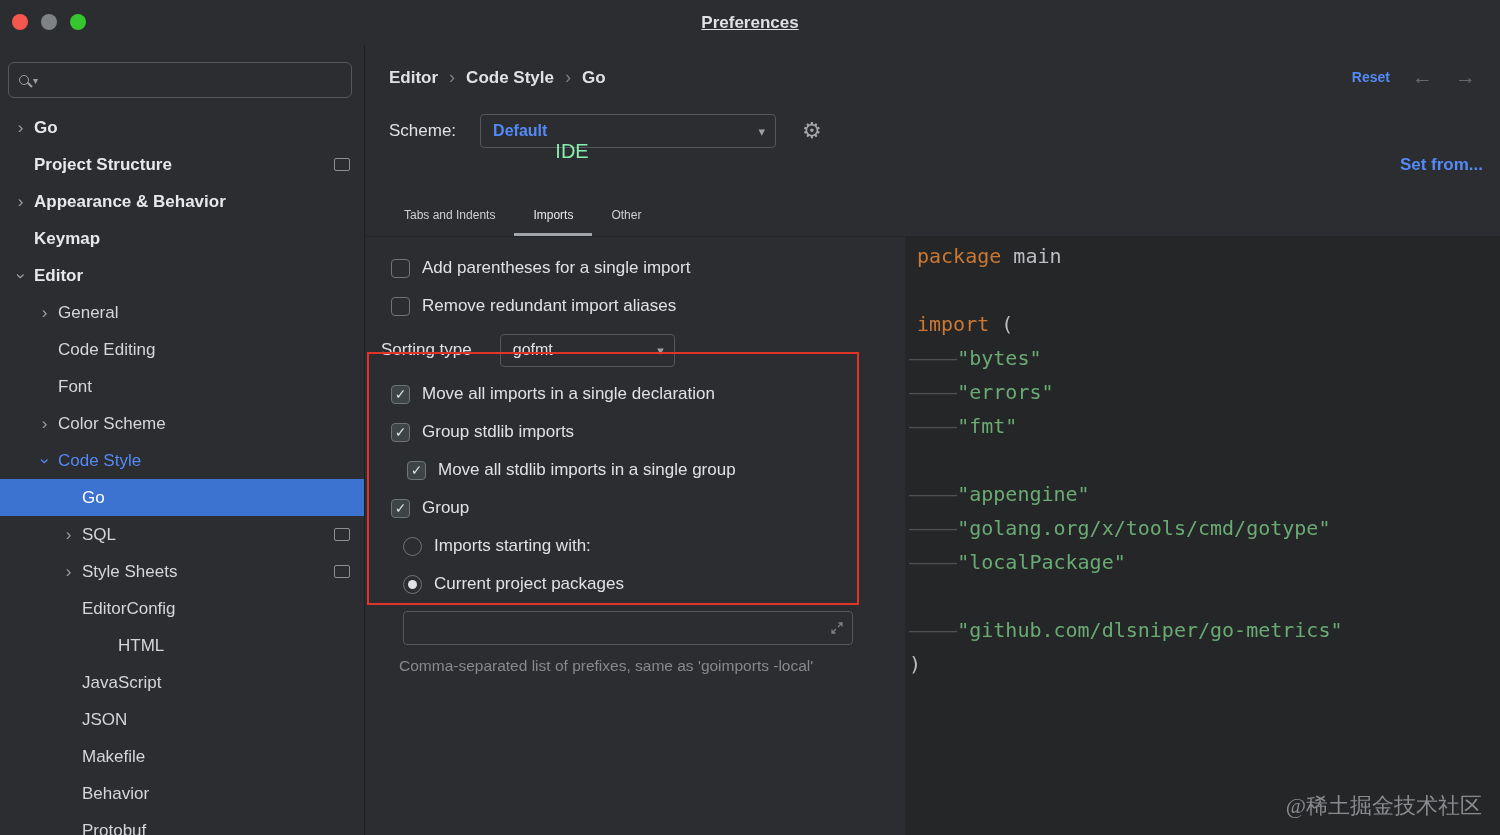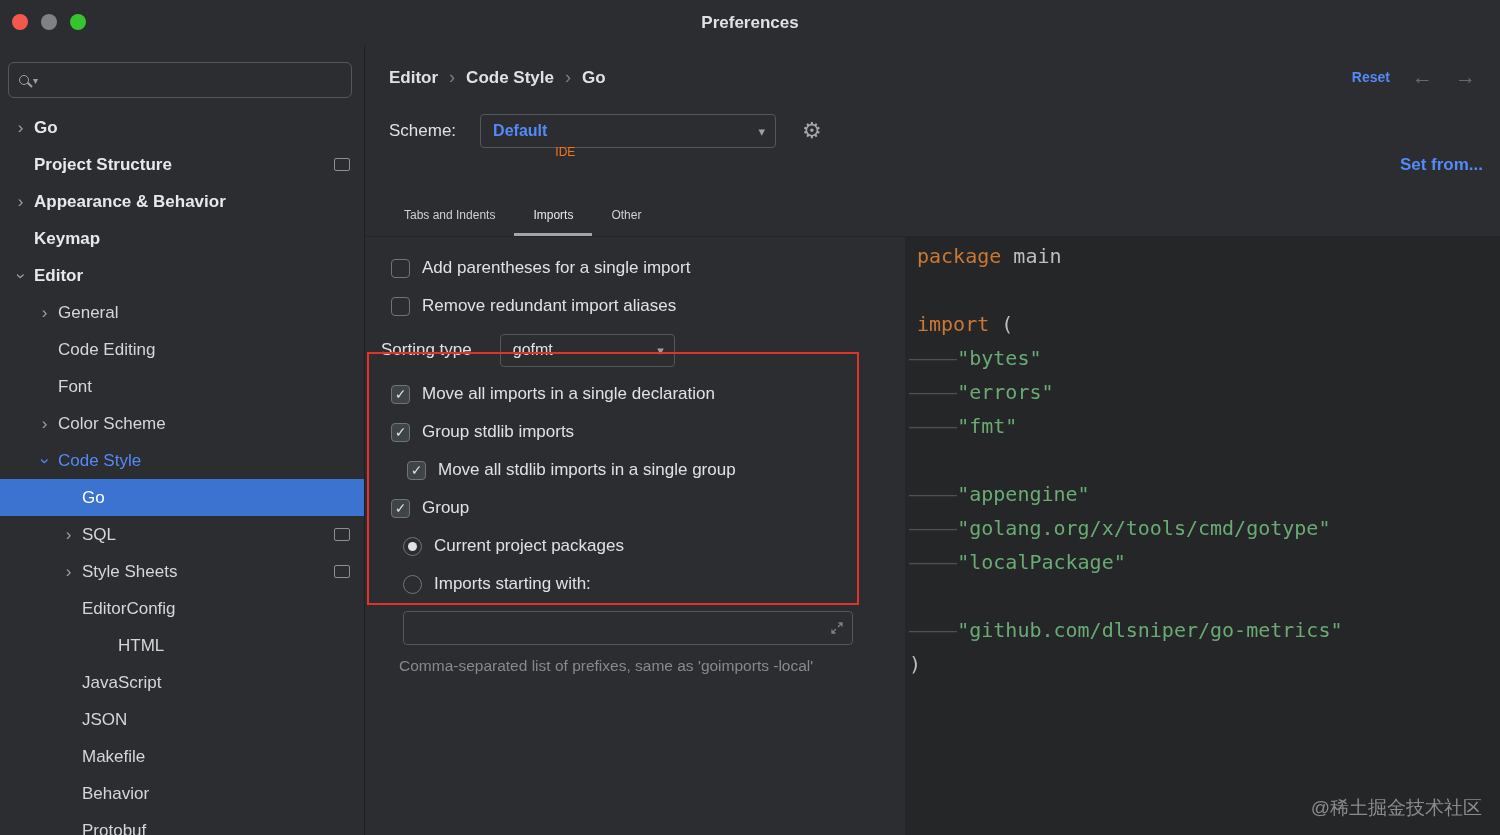--- a/index.html
+++ b/index.html
@@ -2,21 +2,21 @@
 <html><head>
 <meta charset="utf-8">
 <style>
   * { margin:0; padding:0; box-sizing:border-box; }
   html,body { width:1500px; height:835px; }
   body { font-family:"Liberation Sans", sans-serif; background:#2b2d30; color:#dfe1e5; overflow:hidden; }
 
   .window { width:1500px; height:835px; display:flex; flex-direction:column; background:#2b2d30; }
 
   
-  .titlebar { height:45px; position:relative; display:flex; align-items:center; justify-content:center; flex-shrink:0; }
+  .titlebar { height:45px; position:relative; display:flex; align-items:center; justify-content:center; flex-shrink:0;text-decoration:underline; }
   .traffic { position:absolute; left:12px; top:14px; display:flex; gap:13px; }
   .light { width:16px; height:16px; border-radius:50%; }
   .light.red { background:#f4574d; }
   .light.minimize { background:#7e8285; }
   .light.green { background:#35c52e; }
   .window-title { font-size:17px; font-weight:700; color:#dfe1e5; }
 
   .body-row { flex:1; display:flex; min-height:0; }
 
   
@@ -43,21 +43,21 @@
   .main-header { height:192px; position:relative; flex-shrink:0; border-bottom:1px solid #232527; }
   .crumbs { position:absolute; left:24px; top:22px; display:flex; align-items:center; gap:11px; font-size:17px; font-weight:700; color:#dfe1e5; }
   .crumb-sep { color:#7d8083; font-weight:400; font-size:18px; }
   .nav-right { position:absolute; right:24px; top:20px; display:flex; align-items:center; gap:22px; }
   .reset-link { color:#548af7; font-size:14px; font-weight:600; }
   .nav-arrow { color:#66696c; font-size:21px; }
   .scheme-row { position:absolute; left:24px; top:69px; display:flex; align-items:center; }
   .scheme-label { font-size:17px; }
   .combo { width:296px; height:34px; border:1px solid #54575b; border-radius:4px; margin-left:24px; display:flex; align-items:center; padding:0 10px 0 12px; }
   .combo .val { color:#548af7; font-weight:700; font-size:16px; }
-  .combo .suffix { color:#f97316; font-size:12px; margin-left:8px;margin-top:41px; }
+  .combo .suffix { color:#86efac; font-size:20px; margin-left:8px;margin-top:41px; }
   .caret { margin-left:auto; color:#9da0a3; font-size:13px; }
   .gear { margin-left:26px; color:#a6a8ab; font-size:22px; line-height:1; }
   .setfrom { position:absolute; right:17px; top:110px; color:#548af7; font-size:17px; font-weight:600; }
   .tabs { position:absolute; left:20px; bottom:0; height:42px; display:flex; }
   .tab { display:flex; align-items:center; padding:3px 19px 0; font-size:12px; color:#ced0d3; border-bottom:3px solid transparent; white-space:nowrap; }
   .tab.active { color:#e6e8ea; border-bottom-color:#a2a5a9; }
 
   
   .content-row { flex:1; display:flex; min-height:0; }
   .settings { width:540px; flex-shrink:0; position:relative; padding:12px 0 0 16px; }
@@ -78,21 +78,21 @@
   .expand-icon { flex-shrink:0; }
   .hint { margin:12px 0 0 18px; color:#87898c; font-size:15.5px; white-space:nowrap; }
 
   
   .preview { flex:1; background:#242628; position:relative; padding:2px 0 0 4px; font-family:"DejaVu Sans Mono", monospace; font-size:20px; overflow:hidden; }
   .code-line { height:34px; line-height:34px; white-space:pre; }
   .tok-kw { color:#cc7832;margin-left:8px; }
   .tok-pl { color:#bcbec4; }
   .tok-str { color:#6aab73; }
   .tok-ws { color:#4d5154; }
-  .watermark { position:absolute; right:18px; bottom:14px; color:#9b9da0; font-size:19px; opacity:.85; font-family:Liberation Sans, sans-serif; }
+  .watermark { position:absolute; right:18px; bottom:14px; color:#9b9da0; font-size:22px; opacity:.85; font-family:Liberation Serif, serif; }
 </style>
 </head>
 <body>
 
 <div class="window">
   <div class="titlebar">
     <div class="traffic">
       <span class="light red"></span>
       <span class="light minimize"></span>
       <span class="light green"></span>
@@ -258,26 +258,26 @@
                 <span class="checkbox checked">✓</span>
                 <span class="opt-label">Move all stdlib imports in a single group</span>
               </div>
               <div class="opt-row">
                 <span class="checkbox checked">✓</span>
                 <span class="opt-label">Group</span>
               </div>
             </div>
           <div>
               <div class="opt-row radio-row">
+                <span class="radio"></span>
+                <span class="opt-label">Imports starting with:</span>
+              </div>
+              <div class="opt-row radio-row">
                 <span class="radio selected"></span>
                 <span class="opt-label">Current project packages</span>
-              </div>
-              <div class="opt-row radio-row">
-                <span class="radio"></span>
-                <span class="opt-label">Imports starting with:</span>
               </div>
             </div>
           <div class="prefix-row">
             <input class="prefix-input" value="" style="">
             <svg class="expand-icon" width="14" height="14" viewBox="0 0 14 14">
                 <path d="M8.5 2H12v3.5M12 2L8 6M5.5 12H2V8.5M2 12l4-4" stroke="#7d8184" stroke-width="1.3" fill="none"></path>
               </svg>
           </div>
           <div class="hint">Comma-separated list of prefixes, same as 'goimports -local'</div>
         </section>

